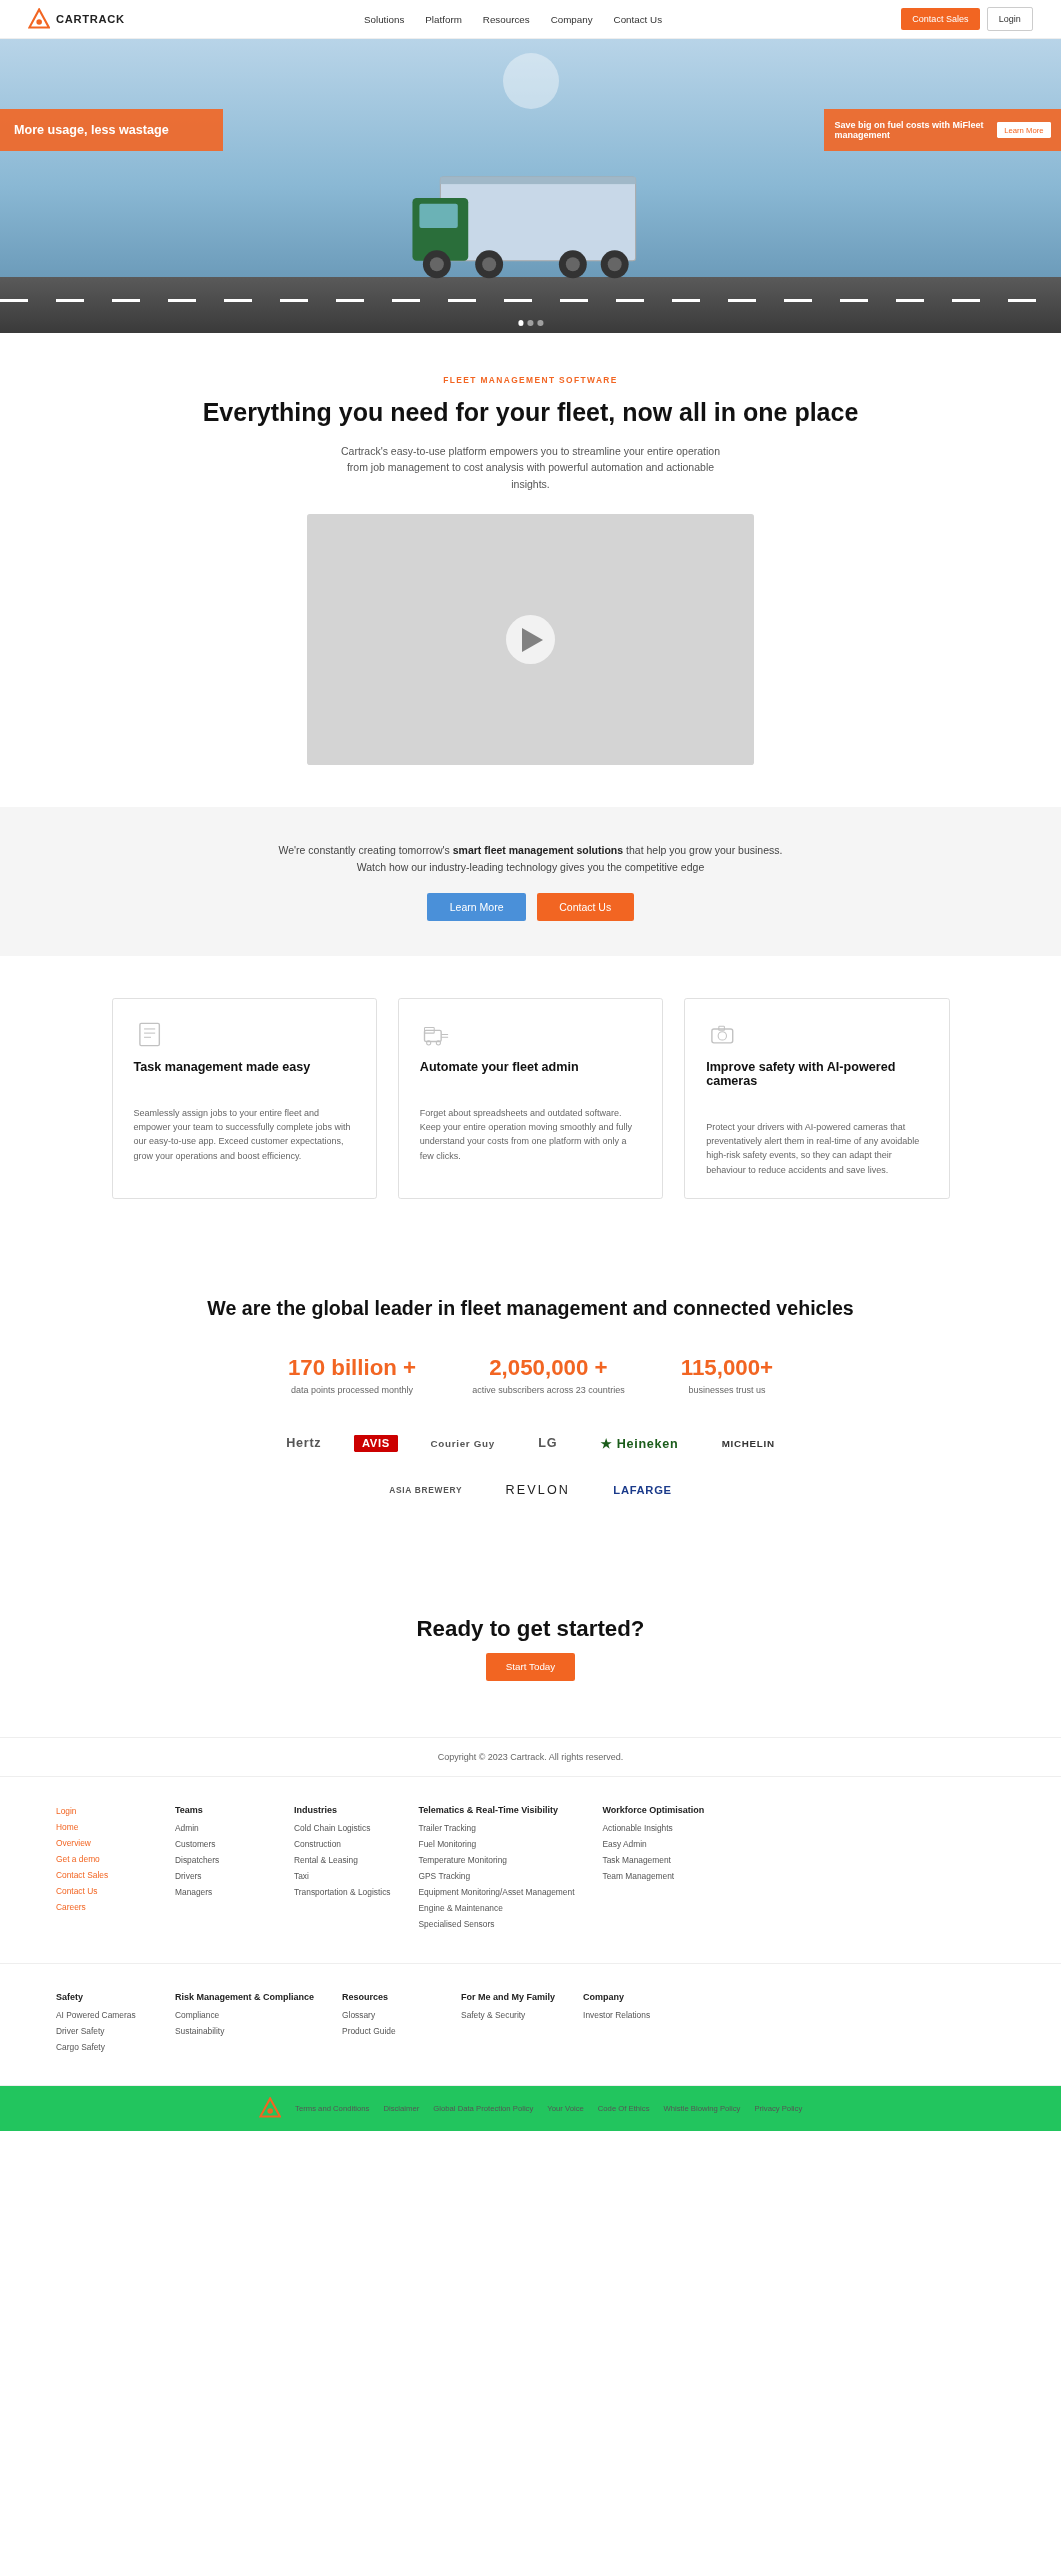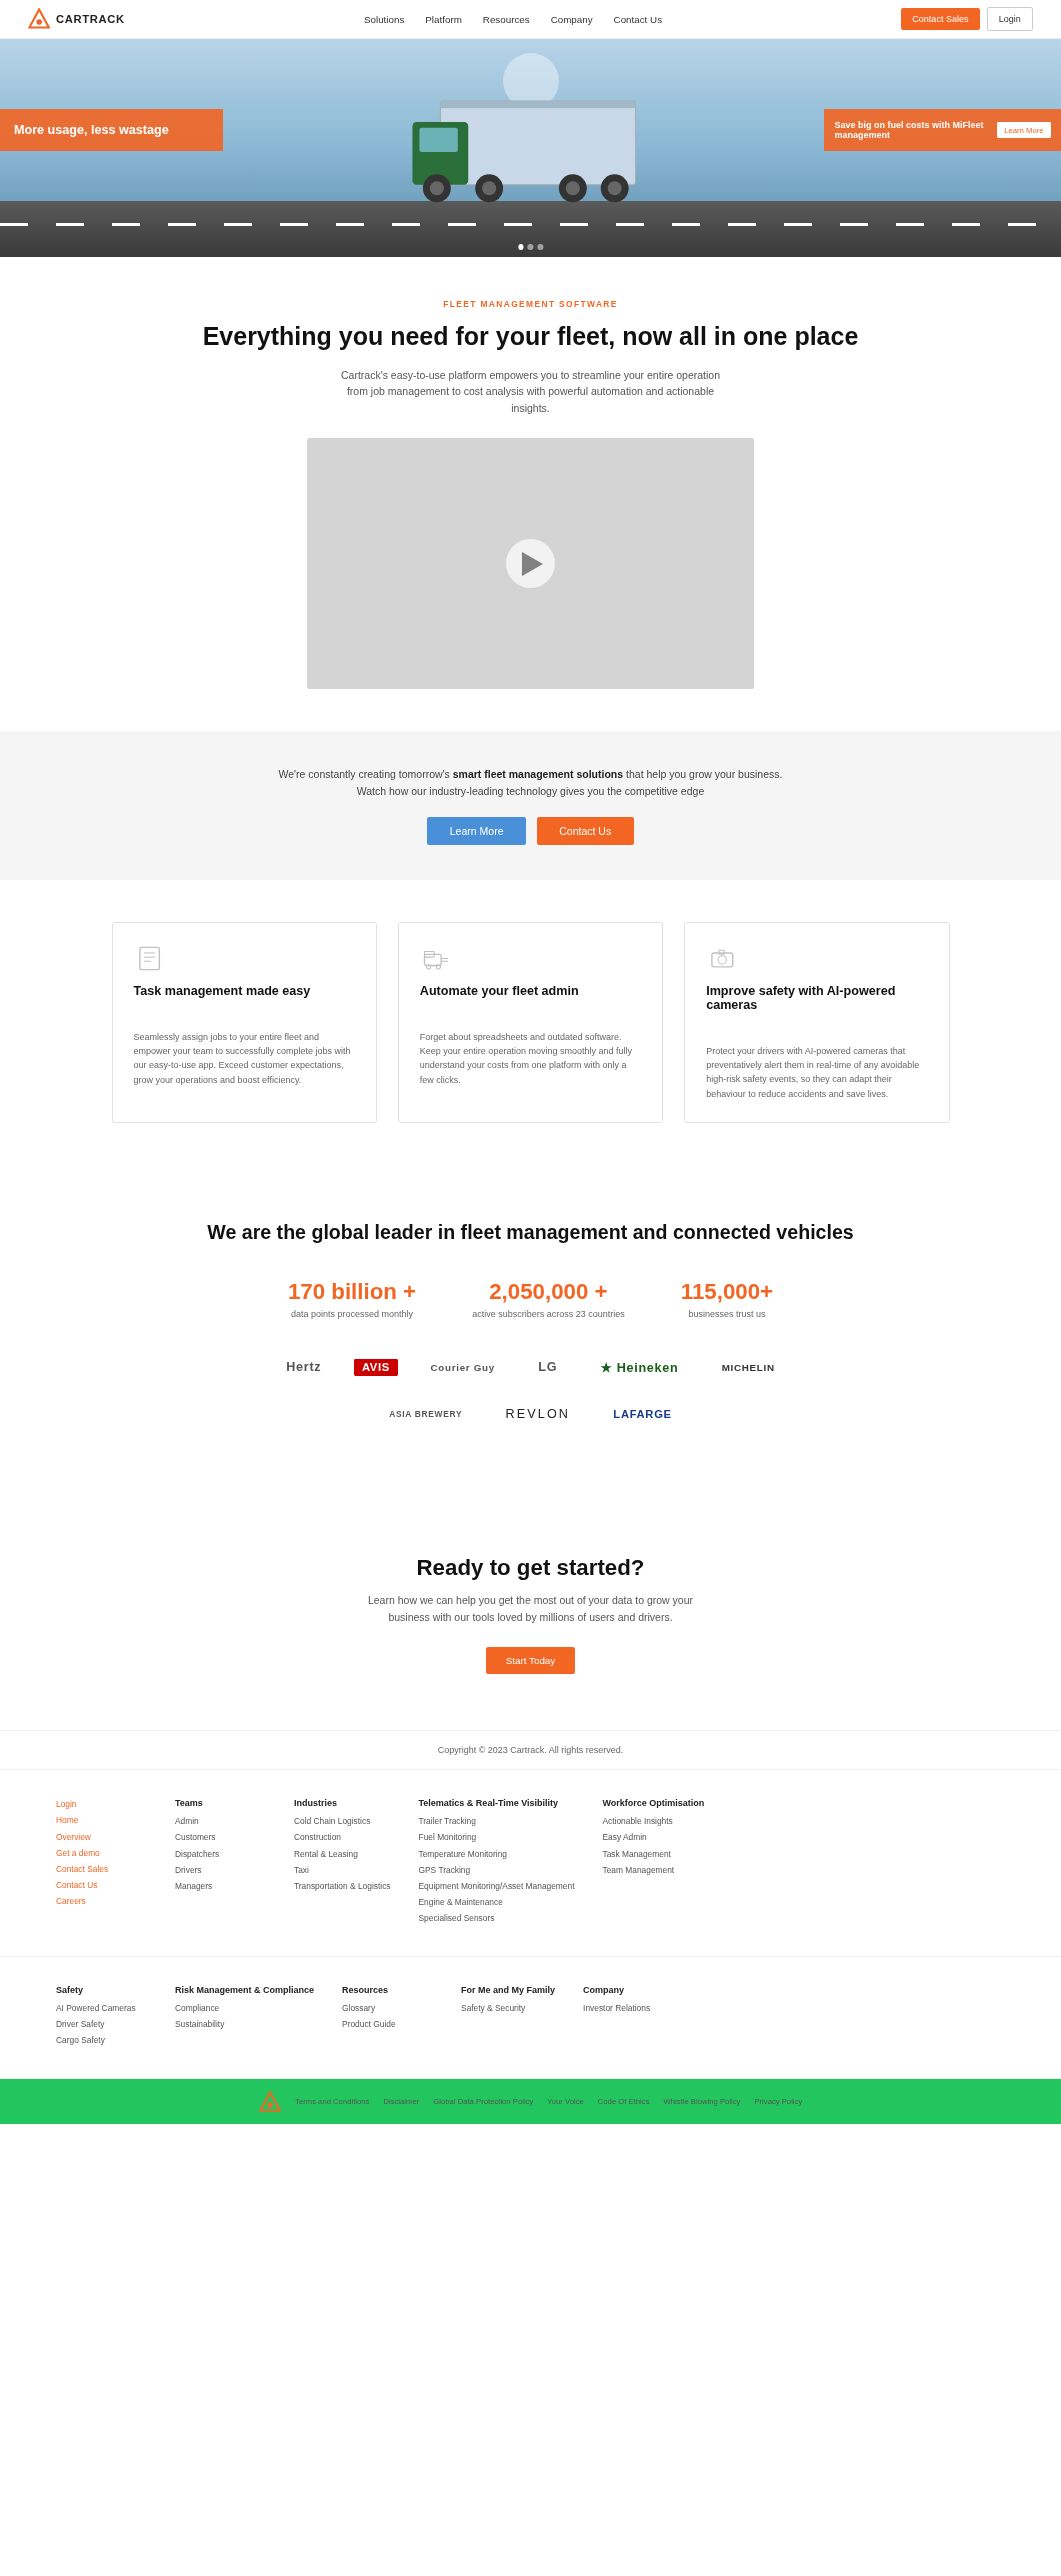--- a/index.html
+++ b/index.html
@@ -20,21 +20,21 @@
       background: #f26522; color: #fff; border: none; padding: 5.6px 11.2px;
       font-size: 9px; cursor: pointer; border-radius: 2.1px;
     }
     .btn-login {
       background: #fff; color: #333; border: 0.7px solid #ccc; padding: 5.6px 11.2px;
       font-size: 9px; cursor: pointer; border-radius: 2.1px;
     }
 
     
     .hero {
-      position: relative; width: 100%; height: 218px;
+      position: relative; width: 100%; height: 294px;
       background: linear-gradient(to bottom, #87ceeb 0%, #6ab0d4 40%, #4a8faf 100%);
       overflow: hidden;
     }
     .hero-banner-left {
       position: absolute; left: 0; top: 70px; width: 223px; height: 42px;
       background: rgba(242,101,34,0.9); display: flex; align-items: center;
       padding: 0 14px;
     }
     .hero-banner-right {
       position: absolute; right: 0; top: 70px; width: 237px; height: 42px;
@@ -127,21 +127,21 @@
     }
     .stats-title { font-size: 19.6px; font-weight: bold; color: #111; margin-bottom: 35px; }
     .stats-grid {
       display: flex; justify-content: center; gap: 56px; margin-bottom: 35px;
     }
     .stat-item { text-align: center; }
     .stat-number { font-size: 22.3px; font-weight: bold; color: #f26522; margin-bottom: 4.2px; }
     .stat-label { font-size: 9px; color: #666; }
     .logos-grid {
       display: flex; flex-wrap: wrap; justify-content: center;
-      gap: 21px; align-items: center; max-width: 559px; margin: 16px auto;
+      gap: 21px; align-items: center; max-width: 559px; margin: 1px auto;
     }
     .logo-item {
       font-size: 12.6px; font-weight: bold; color: #555; letter-spacing: 0.7px;
       padding: 5.6px 11.2px;
     }
 
     
     .cta-section {
       padding: 56px 56px; text-align: center; background: #fff;
     }
@@ -364,21 +364,20 @@
     <div class="logo-item" style="color:#1a5c1a;">★ Heineken</div>
     <div class="logo-item" style="font-size:9.8px;color:#333;">MICHELIN</div>
     <div class="logo-item" style="font-size:8.4px;color:#555;">ASIA BREWERY</div>
     <div class="logo-item" style="font-weight:300;letter-spacing:2.1px;color:#222;">REVLON</div>
     <div class="logo-item" style="color:#1a3a8a;font-size:11.2px;">LAFARGE</div>
   </div>
 </div>
 
 <div class="cta-section">
   <h2 class="cta-title">Ready to get started?</h2>
-  <p class="cta-desc">Learn how we can help you get the most out of your data to grow your business with our tools loved by millions of users and drivers.</p>
   <button class="btn-start">Start Today</button>
 </div>
 
 <div class="footer-copy">Copyright © 2023 Cartrack. All rights reserved.</div>
 
 <div class="footer-links">
 
   <div class="footer-col">
     <a>Login</a>
     <a>Home</a>

